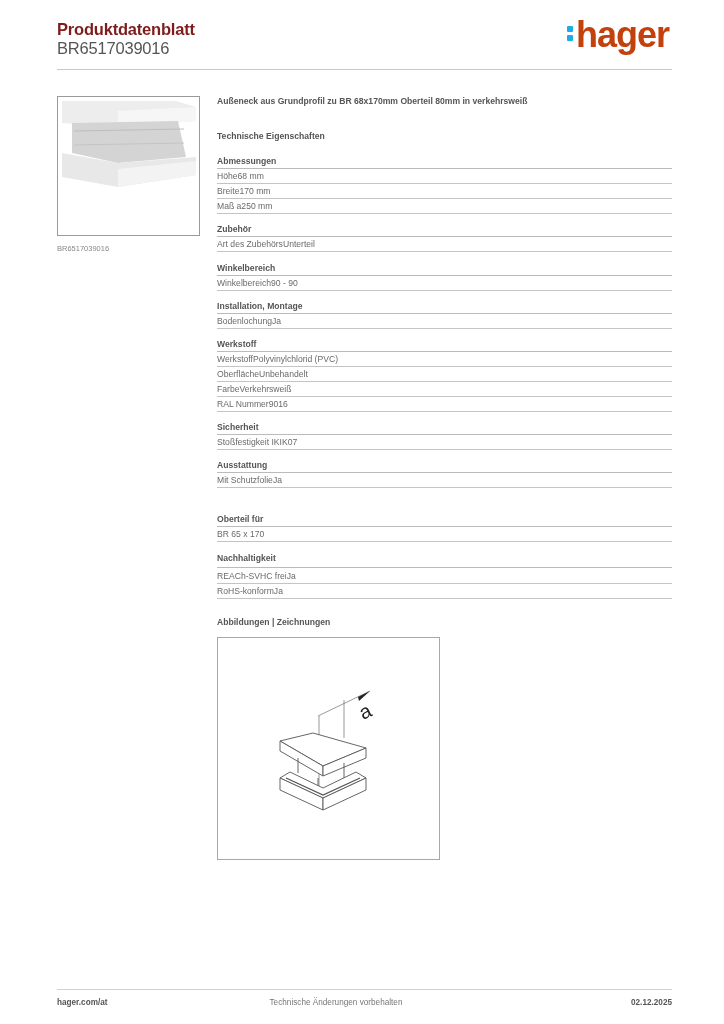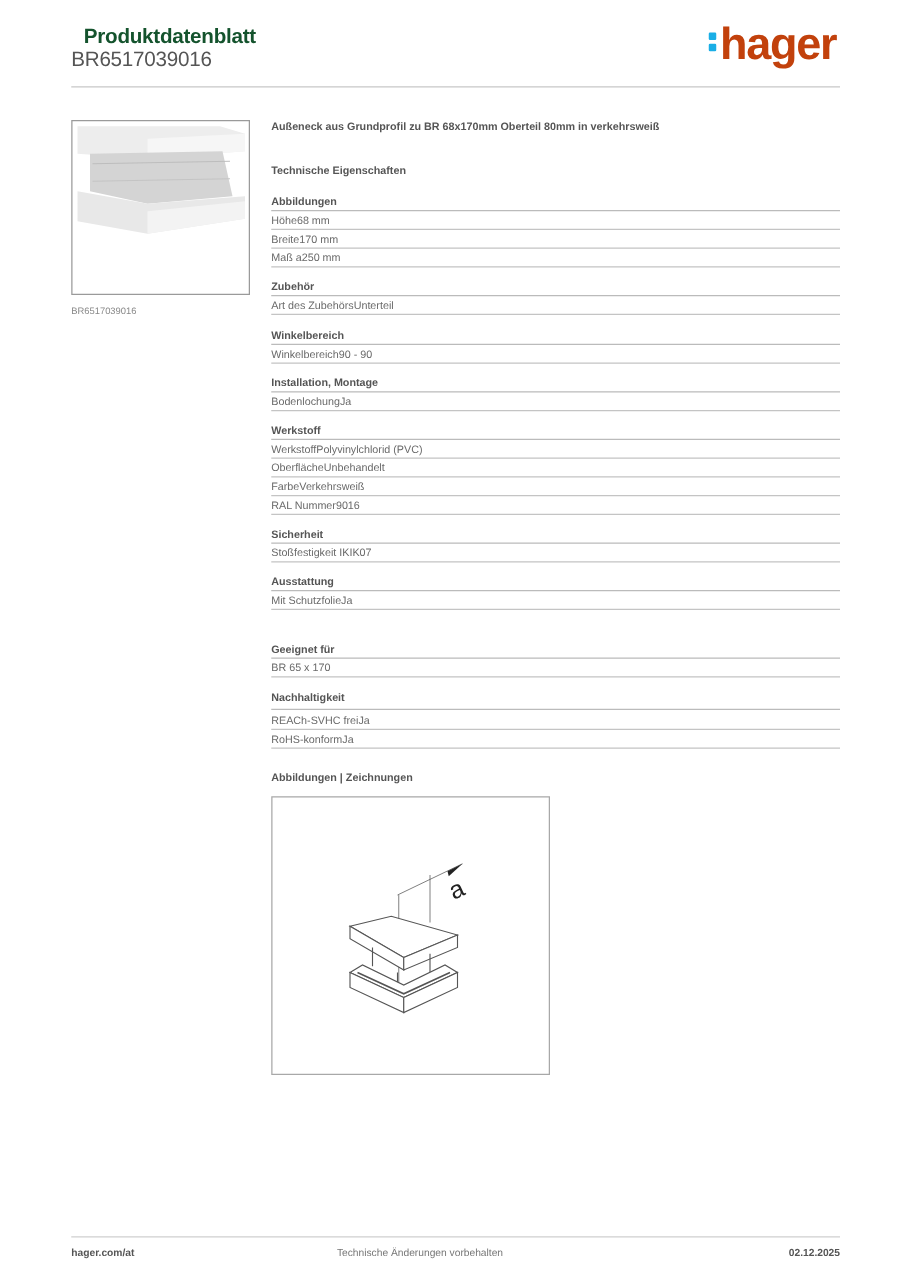--- a/index.html
+++ b/index.html
@@ -1,17 +1,17 @@
 <!DOCTYPE html>
 <html><head>
 <meta charset="utf-8">
 <style>
   html, body { margin:0; padding:0; background:#ffffff; }
   body { width:724px; height:1024px; position:relative; overflow:hidden; font-family:"Liberation Sans", sans-serif; color:#555; }
-  .hdr-title { position:absolute; left:57px; top:20px; font-size:16.5px; font-weight:bold; color:#14532d; letter-spacing:-0.2px;margin-left:10px; }
+  .hdr-title { position:absolute; left:57px; top:20px; font-size:16.5px; font-weight:bold; color:#7f1d1d; letter-spacing:-0.2px; }
   .hdr-code { position:absolute; left:57px; top:39px; font-size:16.5px; color:#555; letter-spacing:-0.2px; }
   .logo { position:absolute; left:567px; top:14px; font-size:36px; font-weight:bold; color:#c2410c; letter-spacing:-1px; }
   .logo .colon { display:inline-block; width:7px; margin-right:2px; position:relative; top:-3px; }
   .logo .colon i { display:block; width:6px; height:6px; background:#1aaee6; border-radius:1px; margin:3px 0; }
   .hr-top { position:absolute; left:57px; top:69px; width:615px; height:1px; background:#c8c8c8; }
   .prod-img { position:absolute; left:57px; top:96px; width:143px; height:140px; border:1px solid #9a9a9a; box-sizing:border-box; background:#fff; }
   .img-caption { position:absolute; left:57px; top:244px; font-size:7.5px; color:#888; }
   .main { position:absolute; left:217px; top:0; width:455px; }
   .desc { position:absolute; top:96px; left:0; font-size:8.6px; font-weight:bold; color:#555; white-space:nowrap; }
   .tech { position:absolute; top:131px; left:0; font-size:8.6px; font-weight:bold; color:#555; }
@@ -41,21 +41,21 @@
     <polygon points="4,56 60,66 138,60 138,78 60,90 4,80" fill="#e8e8e8"></polygon>
     <polygon points="60,72 138,64 138,78 60,90" fill="#f3f3f3"></polygon>
   </svg>
 </div>
 <div class="img-caption">BR6517039016</div>
 
 <div class="main">
   <div class="desc">Außeneck aus Grundprofil zu BR 68x170mm Oberteil 80mm in verkehrsweiß</div>
   <div class="tech">Technische Eigenschaften</div>
 
-  <div class="sec-head" style="top:155px">Abbildungen</div>
+  <div class="sec-head" style="top:155px">Abmessungen</div>
   <div class="row" style="top:169px">
       <span>Höhe</span>
       <span>68 mm</span>
     </div>
   <div class="row" style="top:184px">
       <span>Breite</span>
       <span>170 mm</span>
     </div>
   <div class="row" style="top:199px">
       <span>Maß a</span>
@@ -103,21 +103,21 @@
       <span>Stoßfestigkeit IK</span>
       <span>IK07</span>
     </div>
 
   <div class="sec-head" style="top:459px">Ausstattung</div>
   <div class="row" style="top:473px">
       <span>Mit Schutzfolie</span>
       <span>Ja</span>
     </div>
 
-  <div class="sec-head" style="top:513px">Geeignet für</div>
+  <div class="sec-head" style="top:513px">Oberteil für</div>
   <div class="row" style="top:527px">
       <span>BR 65 x 170</span>
       <span></span>
     </div>
 
   <div class="sec-head" style="top:552px;height:16px">Nachhaltigkeit</div>
   <div class="row" style="top:569px">
       <span>REACh-SVHC frei</span>
       <span>Ja</span>
     </div>

